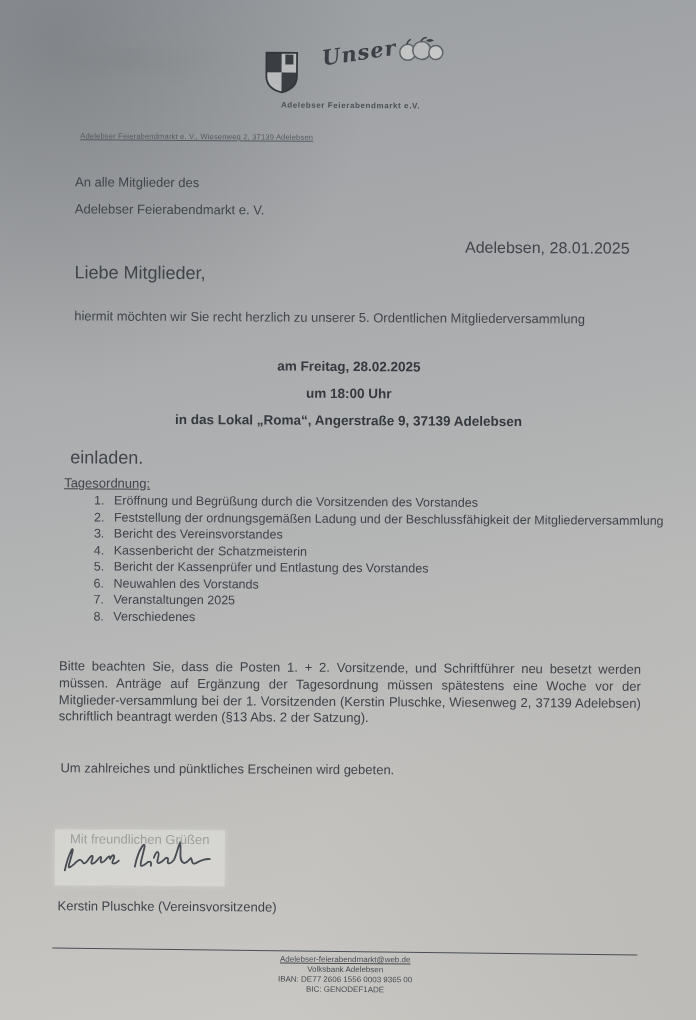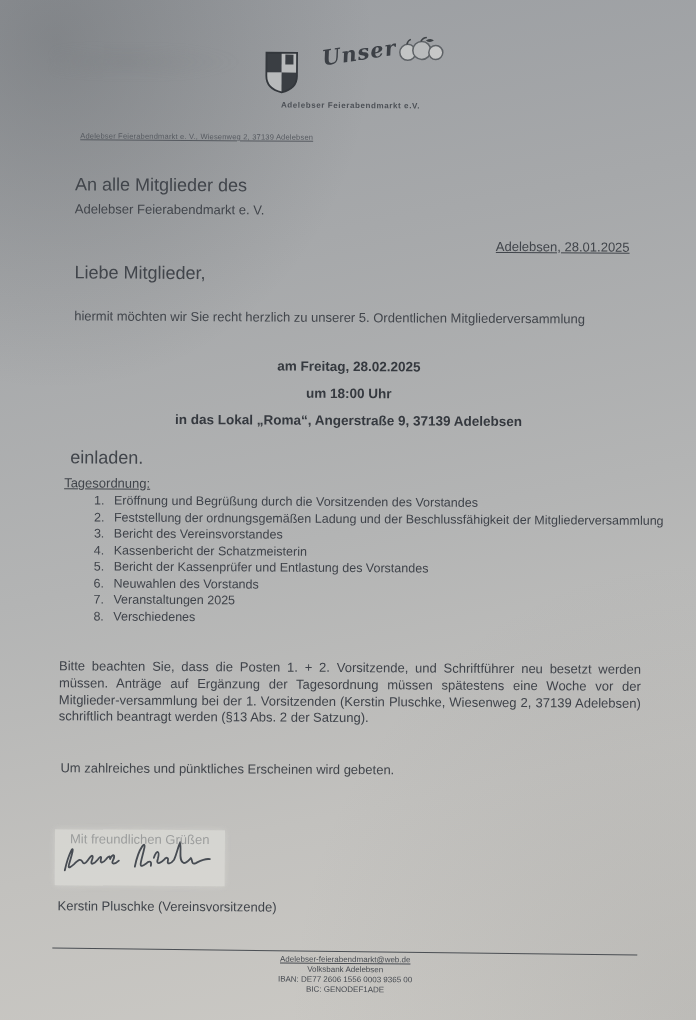--- a/index.html
+++ b/index.html
@@ -42,23 +42,23 @@
   .logo-caption{
     position:absolute;left:0;right:0;top:101px;text-align:center;
     font-size:8px;font-weight:bold;letter-spacing:0.6px;color:#4c5056;
   }
 
   
   .sender-line{
     position:absolute;left:78px;top:133px;
     font-size:7.5px;color:#565a60;text-decoration:underline;letter-spacing:0.2px;
   }
-  .recip1{position:absolute;left:73px;top:176px;font-size:18px;}
+  .recip1{position:absolute;left:73px;top:176px;font-size:13px;}
   .recip2{position:absolute;left:73px;top:203px;font-size:13px;}
-  .dateline{position:absolute;right:68px;top:238px;font-size:13px;text-decoration:underline;}
+  .dateline{position:absolute;right:68px;top:238px;font-size:16px;}
   .salutation{position:absolute;left:73px;top:264px;font-size:18px;}
   .intro{position:absolute;left:73px;top:310px;font-size:13px;}
   .event{position:absolute;left:0;right:0;top:353px;text-align:center;font-weight:bold;color:#35393f;}
   .event div{font-size:13.5px;line-height:27px;}
   .invite{position:absolute;left:70px;top:449px;font-size:18px;}
   .agenda-head{position:absolute;left:64px;top:477px;font-size:13px;text-decoration:underline;}
   ol.agenda{
     position:absolute;left:64px;top:494px;width:572px;margin:0;
     padding-left:44px;font-size:12.5px;line-height:16.5px;color:#3f434a;
   }

